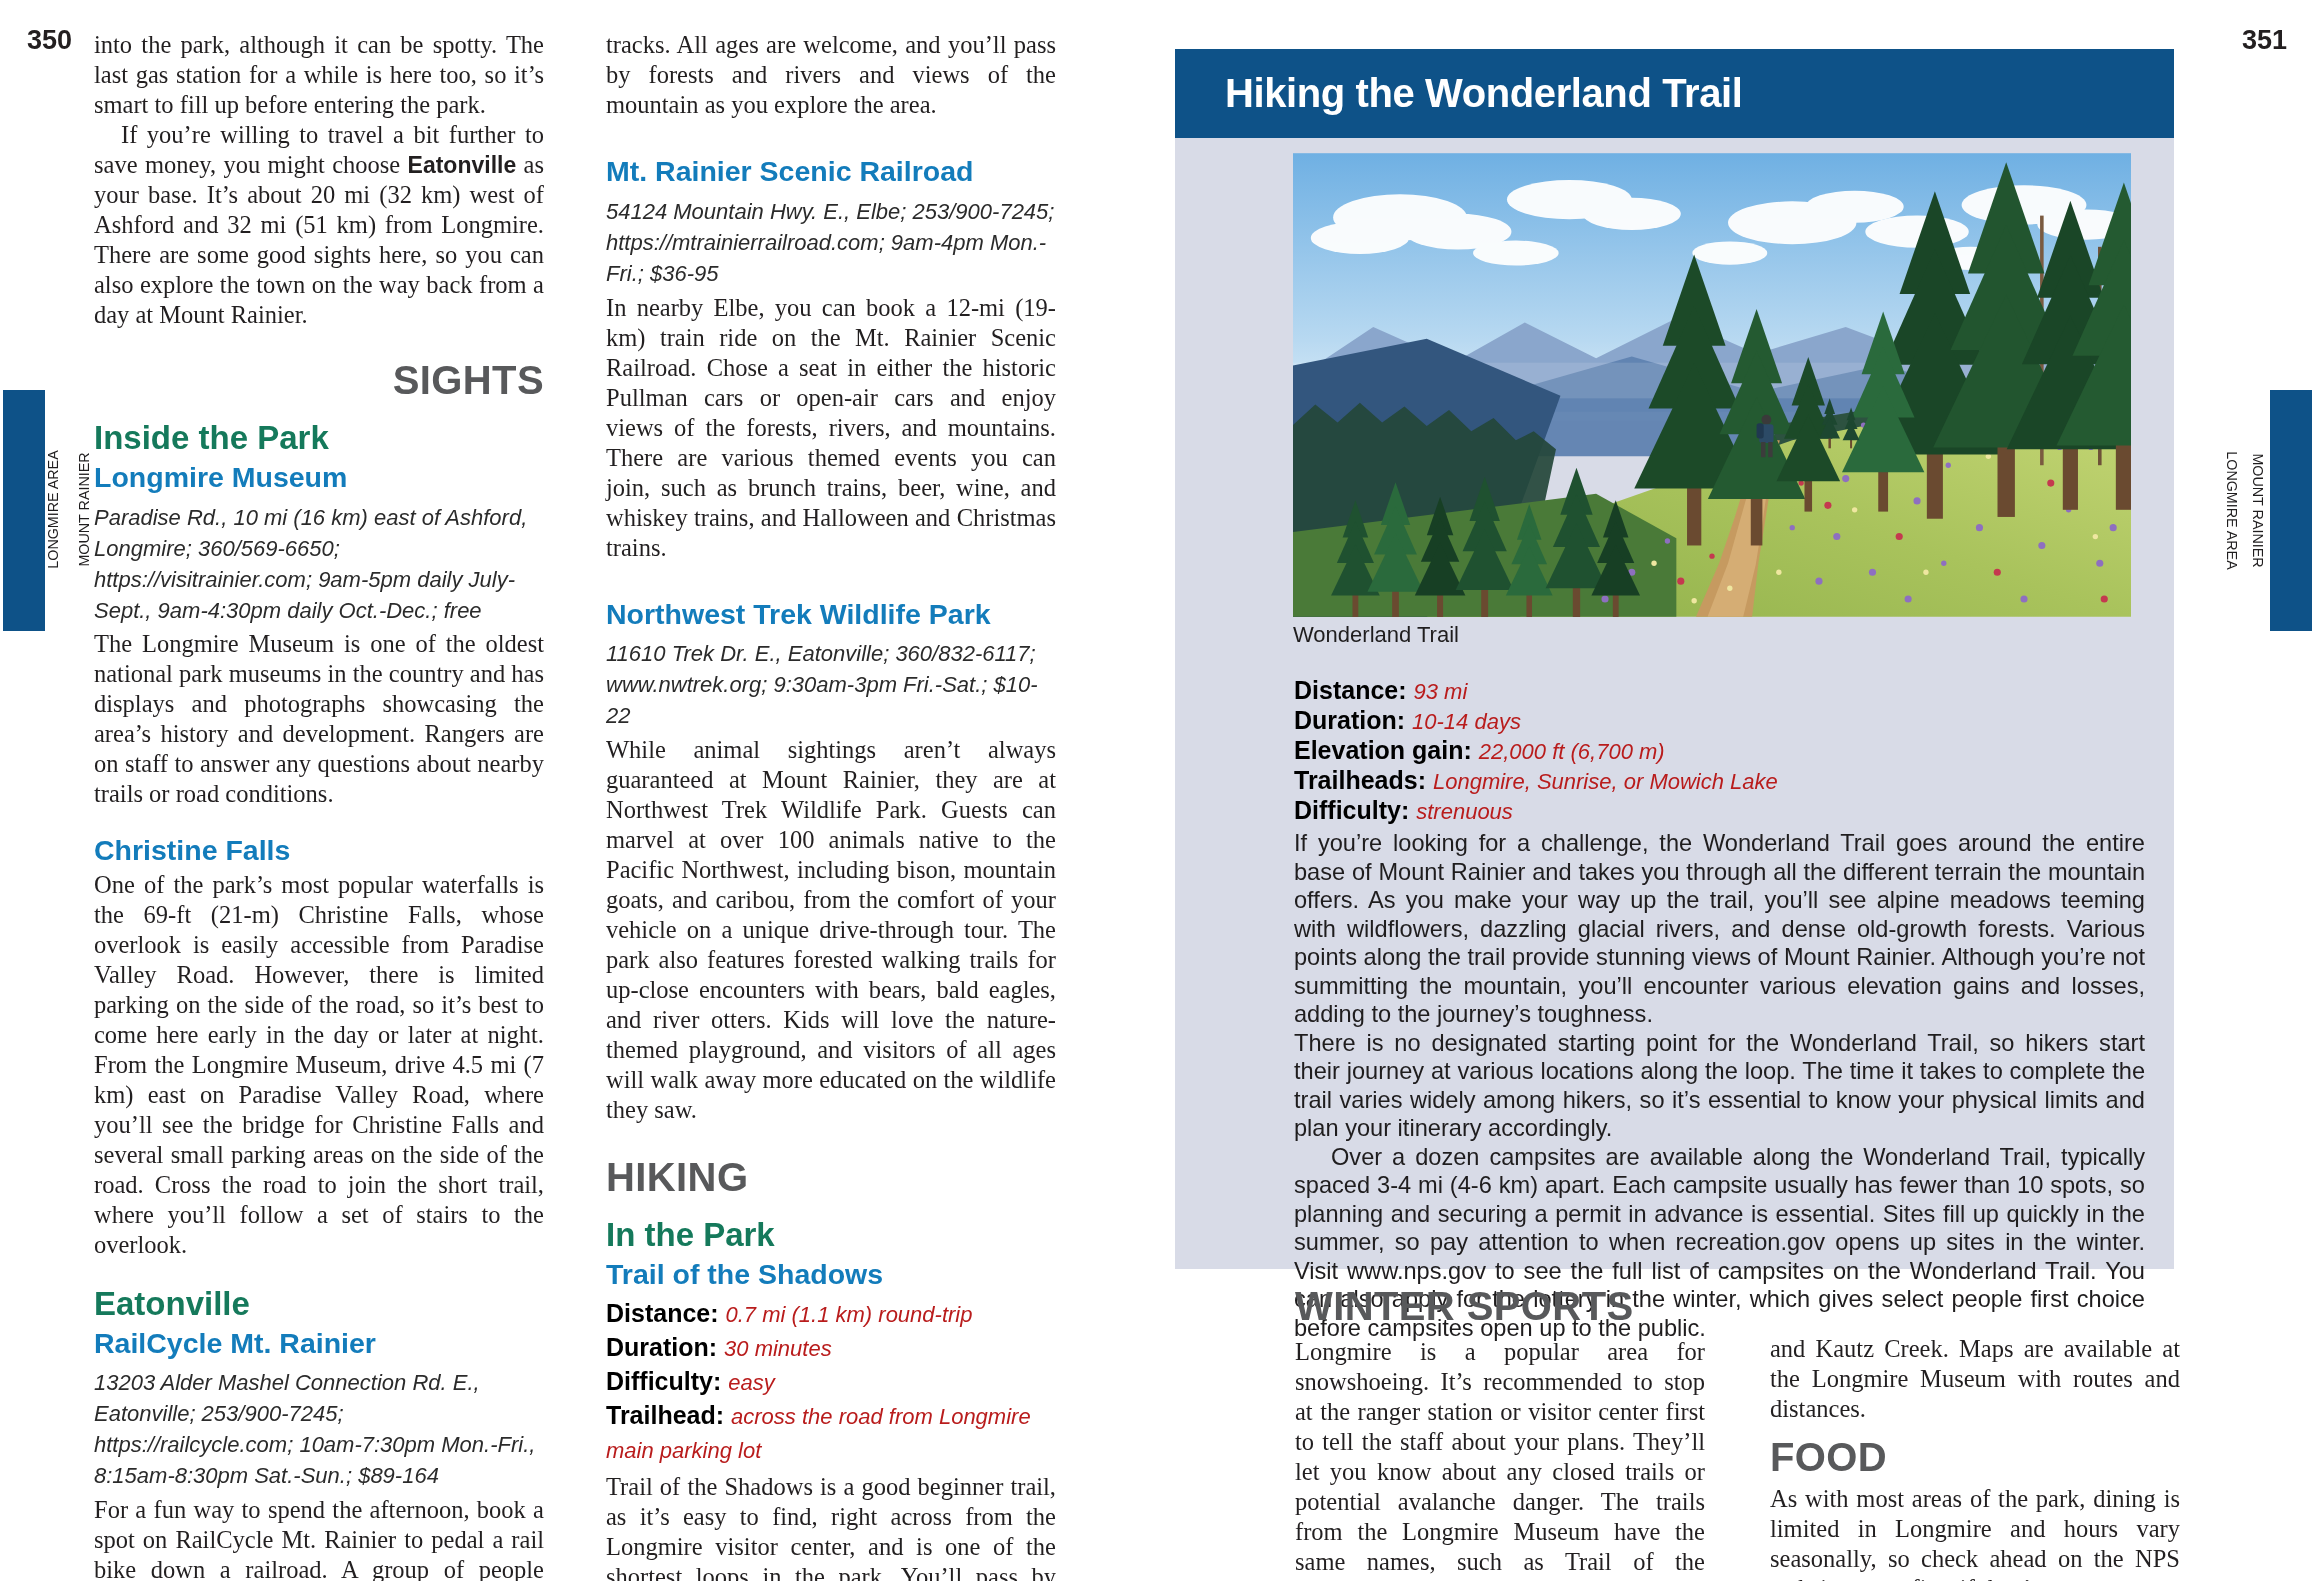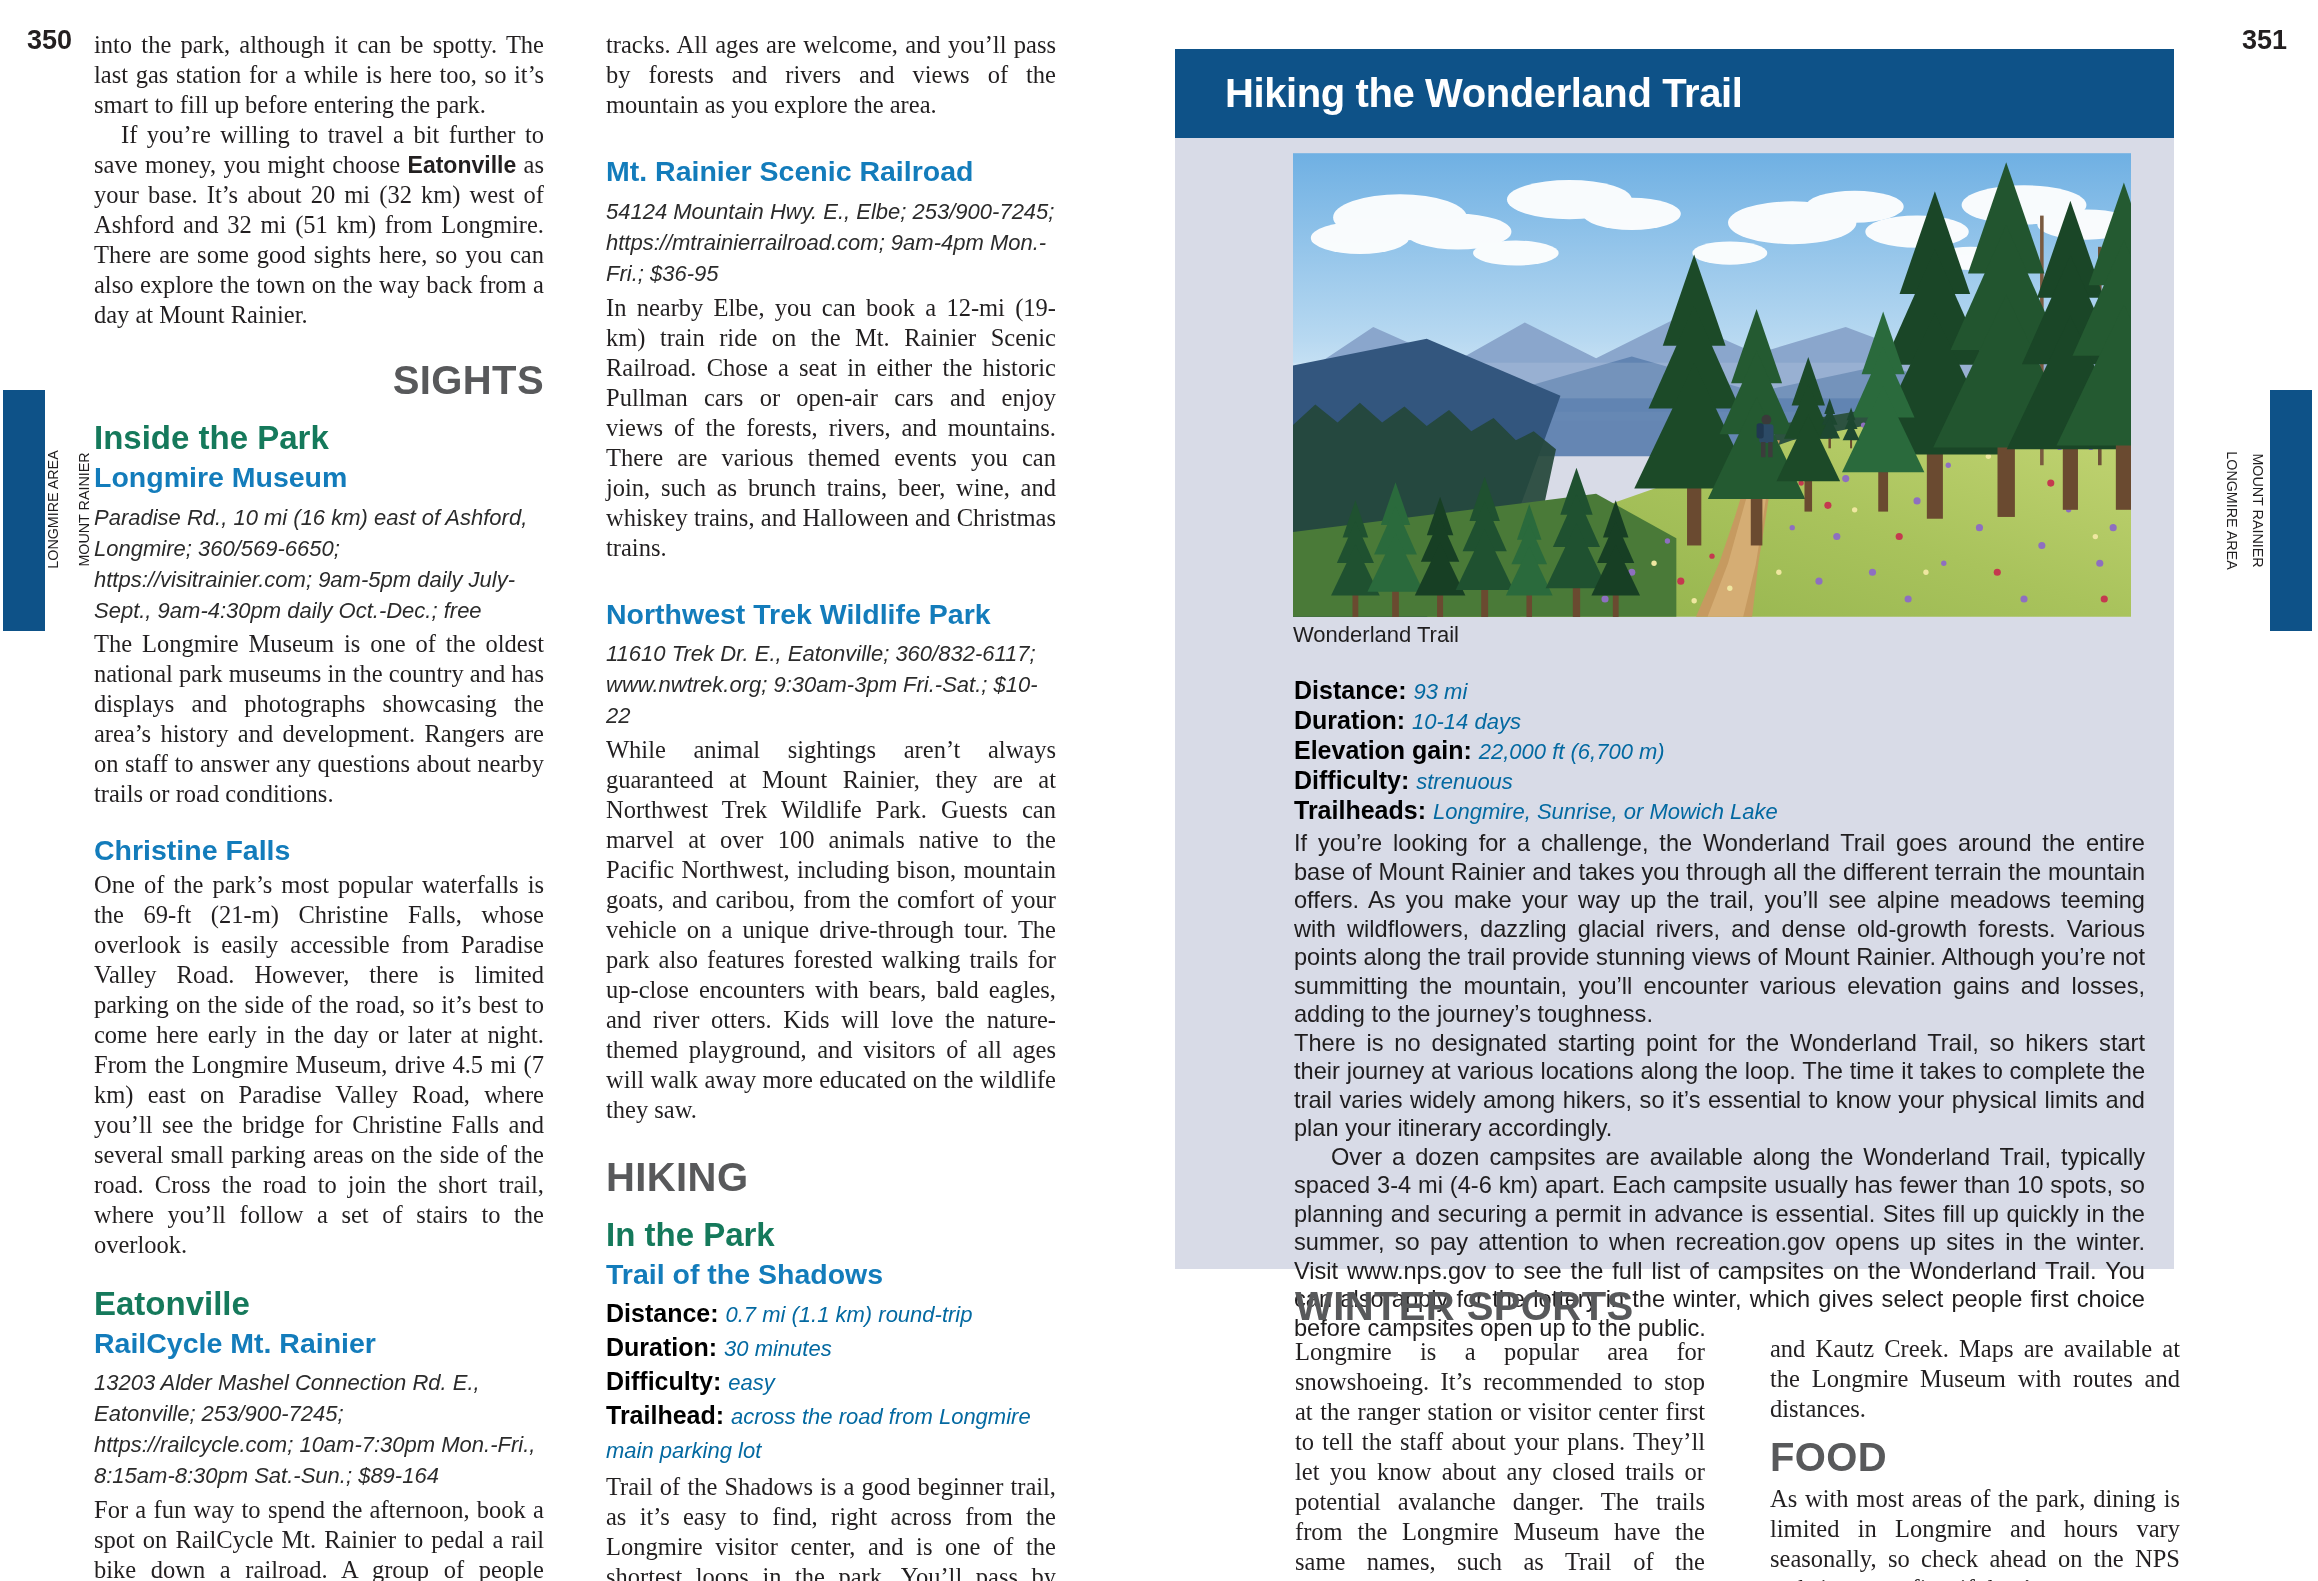--- a/index.html
+++ b/index.html
@@ -20,21 +20,21 @@
   .indent{text-indent:27px;}
   .info{font-family:"Liberation Sans",sans-serif;font-style:italic;font-size:22px;
         line-height:31px;color:#2b2b2b;margin-top:9px;}
   .h-section{font-weight:700;font-size:40px;line-height:1;color:#58595b;letter-spacing:0.4px;}
   .h-green{font-weight:700;font-size:33px;line-height:1.05;color:#15795B;margin-top:21px;}
   .h-blue{font-weight:700;font-size:28.5px;line-height:1.05;color:#137CBB;margin-top:7.1px;}
   .col{position:absolute;}
   .bodypar{margin-top:3.6px;}
   .stat{font-size:25px;line-height:32px;}
   .stat .lab{font-weight:700;color:#000000;text-align:center;}
-  .stat .val{font-style:italic;font-size:22px;color:#0369a1;}
+  .stat .val{font-style:italic;font-size:22px;color:#b91c1c;}
   
   .feature-bar{position:absolute;left:1175px;top:49px;width:999px;height:89px;
                background:#0E5288;display:flex;align-items:center;}
   .feature-title{color:#ffffff;font-weight:700;font-size:40px;letter-spacing:-0.4px;
                  padding-left:50px;}
   .feature-box{position:absolute;left:1175px;top:138px;width:999px;height:1131px;
                background:#D8DBE7;}
   .photo-frame{position:absolute;left:118px;top:15px;width:838px;height:464px;overflow:hidden;}
   .photo-caption{position:absolute;left:118px;top:484px;font-size:22px;color:#1f1d1e;}
   .feature-stats{position:absolute;left:119px;top:538px;width:853px;}
@@ -254,22 +254,22 @@
         </g>
       </svg>
     </div>
 
     <div class="photo-caption">Wonderland Trail</div>
 
     <div class="feature-stats">
       <div class="stat"><span class="lab">Distance:</span> <span class="val">93 mi</span></div>
       <div class="stat"><span class="lab">Duration:</span> <span class="val">10-14 days</span></div>
       <div class="stat"><span class="lab">Elevation gain:</span> <span class="val">22,000 ft (6,700 m)</span></div>
+      <div class="stat"><span class="lab">Trailheads:</span> <span class="val">Longmire, Sunrise, or Mowich Lake</span></div>
       <div class="stat"><span class="lab">Difficulty:</span> <span class="val">strenuous</span></div>
-      <div class="stat"><span class="lab">Trailheads:</span> <span class="val">Longmire, Sunrise, or Mowich Lake</span></div>
     </div>
 
     <div class="feature-body">
       <p>If you’re looking for a challenge, the Wonderland Trail goes around the entire base of Mount Rainier and takes you through all the different terrain the mountain offers. As you make your way up the trail, you’ll see alpine meadows teeming with wildflowers, dazzling glacial rivers, and dense old-growth forests. Various points along the trail provide stunning views of Mount Rainier. Although you’re not summitting the mountain, you’ll encounter various elevation gains and losses, adding to the journey’s toughness.</p>
       <p>There is no designated starting point for the Wonderland Trail, so hikers start their journey at various locations along the loop. The time it takes to complete the trail varies widely among hikers, so it’s essential to know your physical limits and plan your itinerary accordingly.</p>
       <p class="ind">Over a dozen campsites are available along the Wonderland Trail, typically spaced 3-4 mi (4-6 km) apart. Each campsite usually has fewer than 10 spots, so planning and securing a permit in advance is essential. Sites fill up quickly in the summer, so pay attention to when recreation.gov opens up sites in the winter. Visit www.nps.gov to see the full list of campsites on the Wonderland Trail. You can also apply for the lottery in the winter, which gives select people first choice before campsites open up to the public.</p>
     </div>
   </div>
 
   <div class="ws-col">

